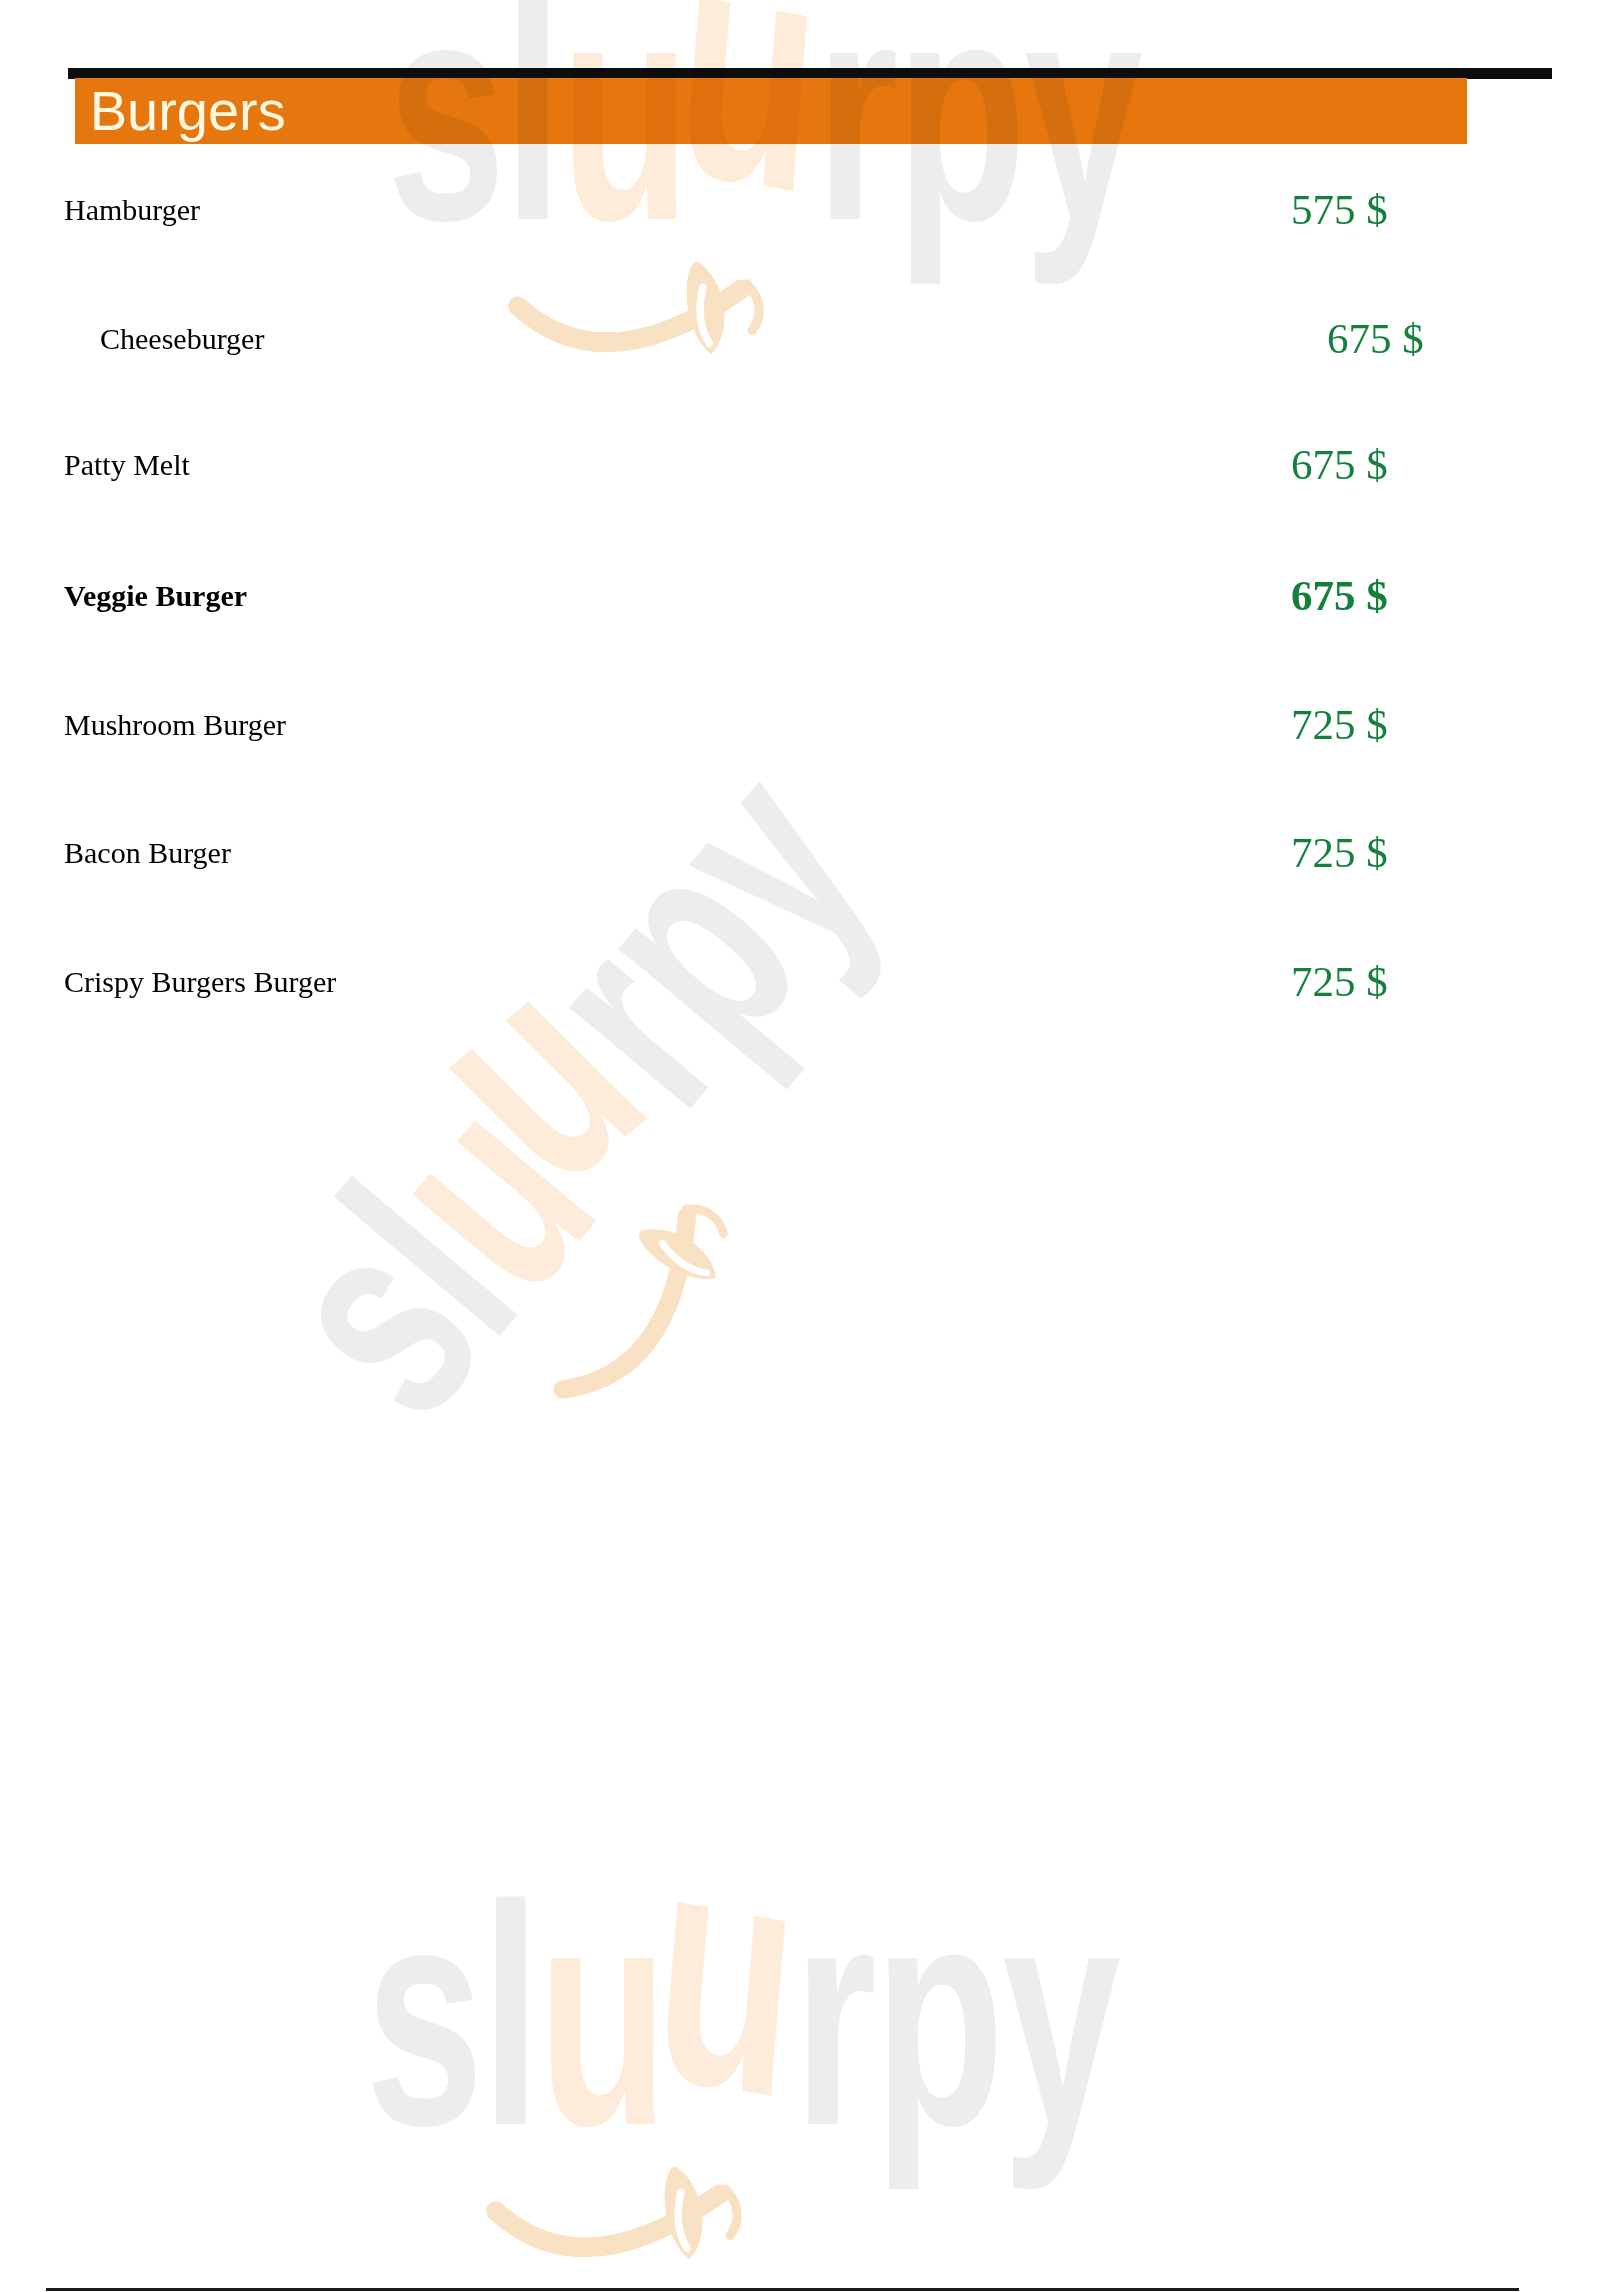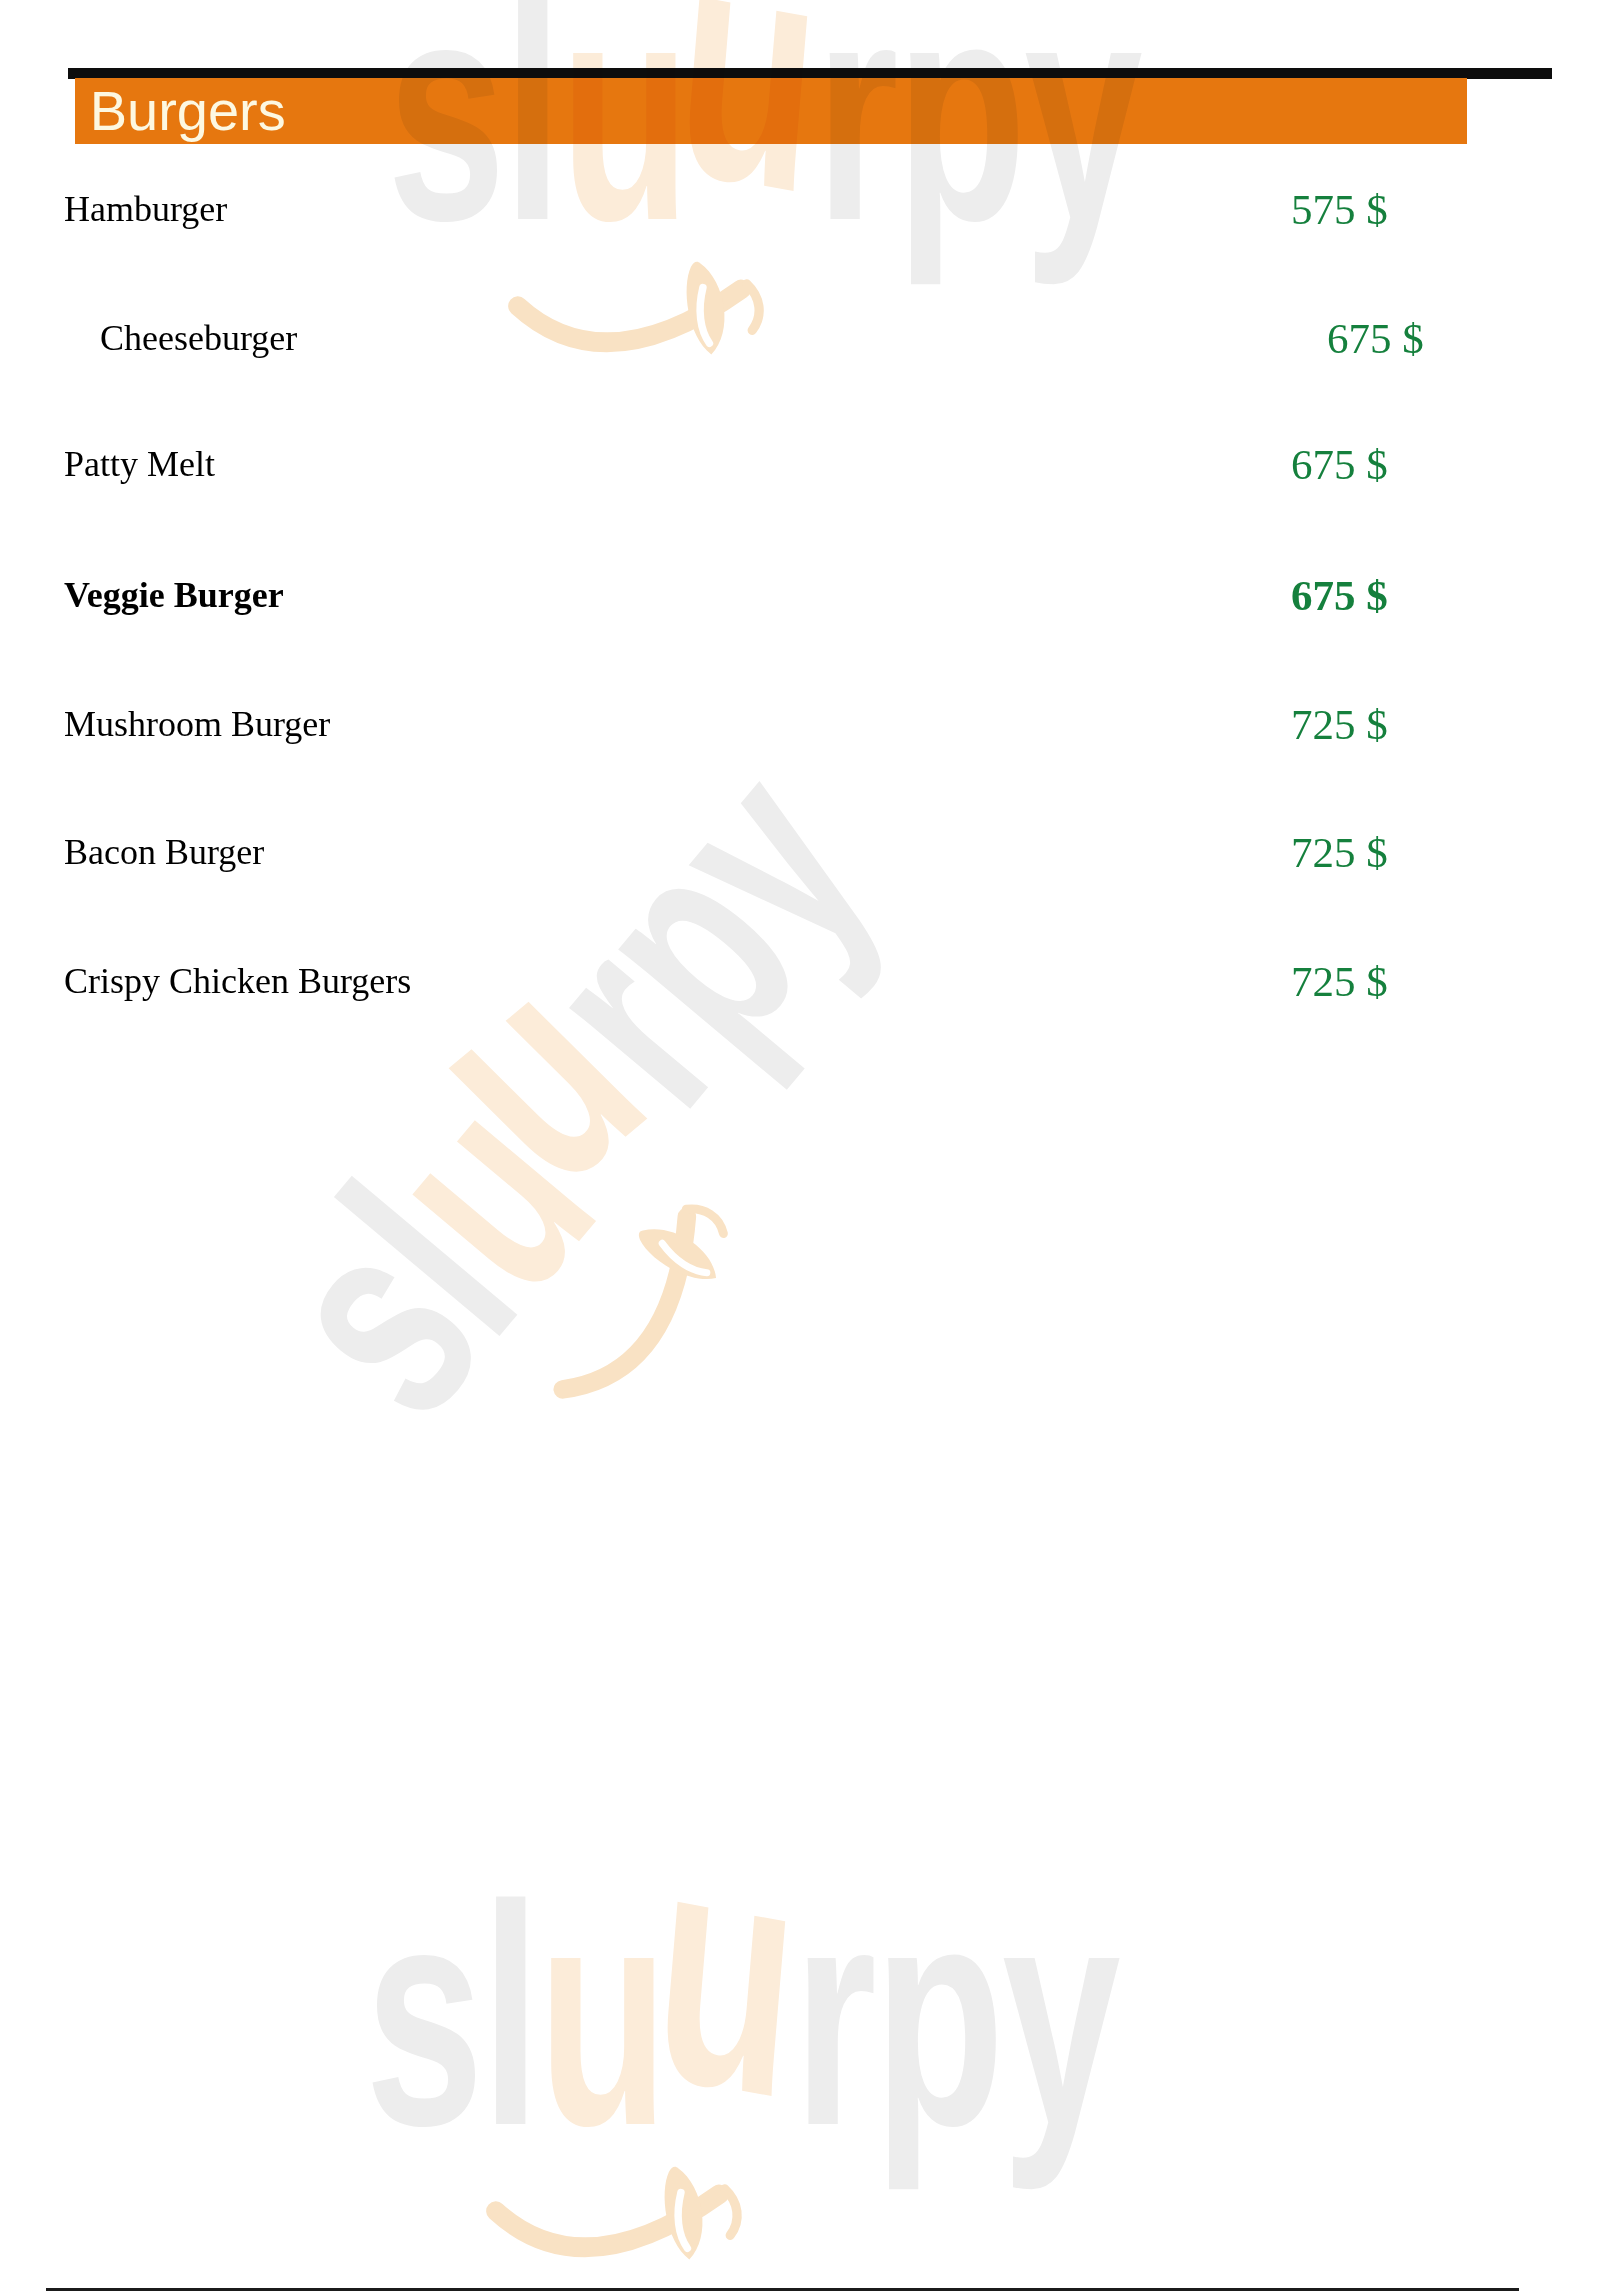--- a/index.html
+++ b/index.html
@@ -27,21 +27,21 @@
     font-size:56px;line-height:56px;
     color:var(--cream,#fdf8e1);
     letter-spacing:0px;
   }
 
   
   #menu-rows{position:absolute;left:64px;top:0;width:1490px;}
   .menu-row{position:absolute;left:0;width:1431px;height:55px;}
   .item-name{
     position:absolute;left:0;top:0;
-    font-size:36px;line-height:49px;color:#000;
+    font-size:30px;line-height:49px;color:#000;
     white-space:nowrap;
   }
   .item-price{
     position:absolute;left:1227px;top:0;
     font-size:43px;line-height:49px;color:#15803d;
     white-space:nowrap;
   }
 
   
   .wm{
@@ -110,21 +110,21 @@
     </div>
       <div class="menu-row" style="top: 700px;">
       <span class="item-name">Mushroom Burger</span>
       <span class="item-price">725 $</span>
     </div>
       <div class="menu-row" style="top: 828px;">
       <span class="item-name">Bacon Burger</span>
       <span class="item-price">725 $</span>
     </div>
       <div class="menu-row" style="top: 957px;">
-      <span class="item-name">Crispy Chicken Burgers</span>
+      <span class="item-name">Crispy Burgers Burger</span>
       <span class="item-price">725 $</span>
     </div>
     </div>
 
   <div class="wm" style="left:387px;top:50px;">
     <div class="wm-text"><span class="wm-g">sl</span><span class="wm-o">u</span><span class="wm-o wm-big">u</span><span class="wm-g">rpy</span></div>
     <svg class="wm-smile" viewBox="0 0 300 150" fill="none" xmlns="http://www.w3.org/2000/svg">
       <path d="M16,52 Q110,138 256,34" stroke="var(--wm-smile,#f9e2c4)" stroke-width="21" stroke-linecap="round" fill="none"></path>
       <path d="M212,6 C240,26 248,80 224,104 C198,84 192,32 202,10 C205,4 209,3 212,6 Z" fill="var(--wm-smile,#f9e2c4)"></path>
       <path d="M215,32 C209,56 212,78 222,92" stroke="#ffffff" stroke-width="8" stroke-linecap="round" fill="none"></path>

